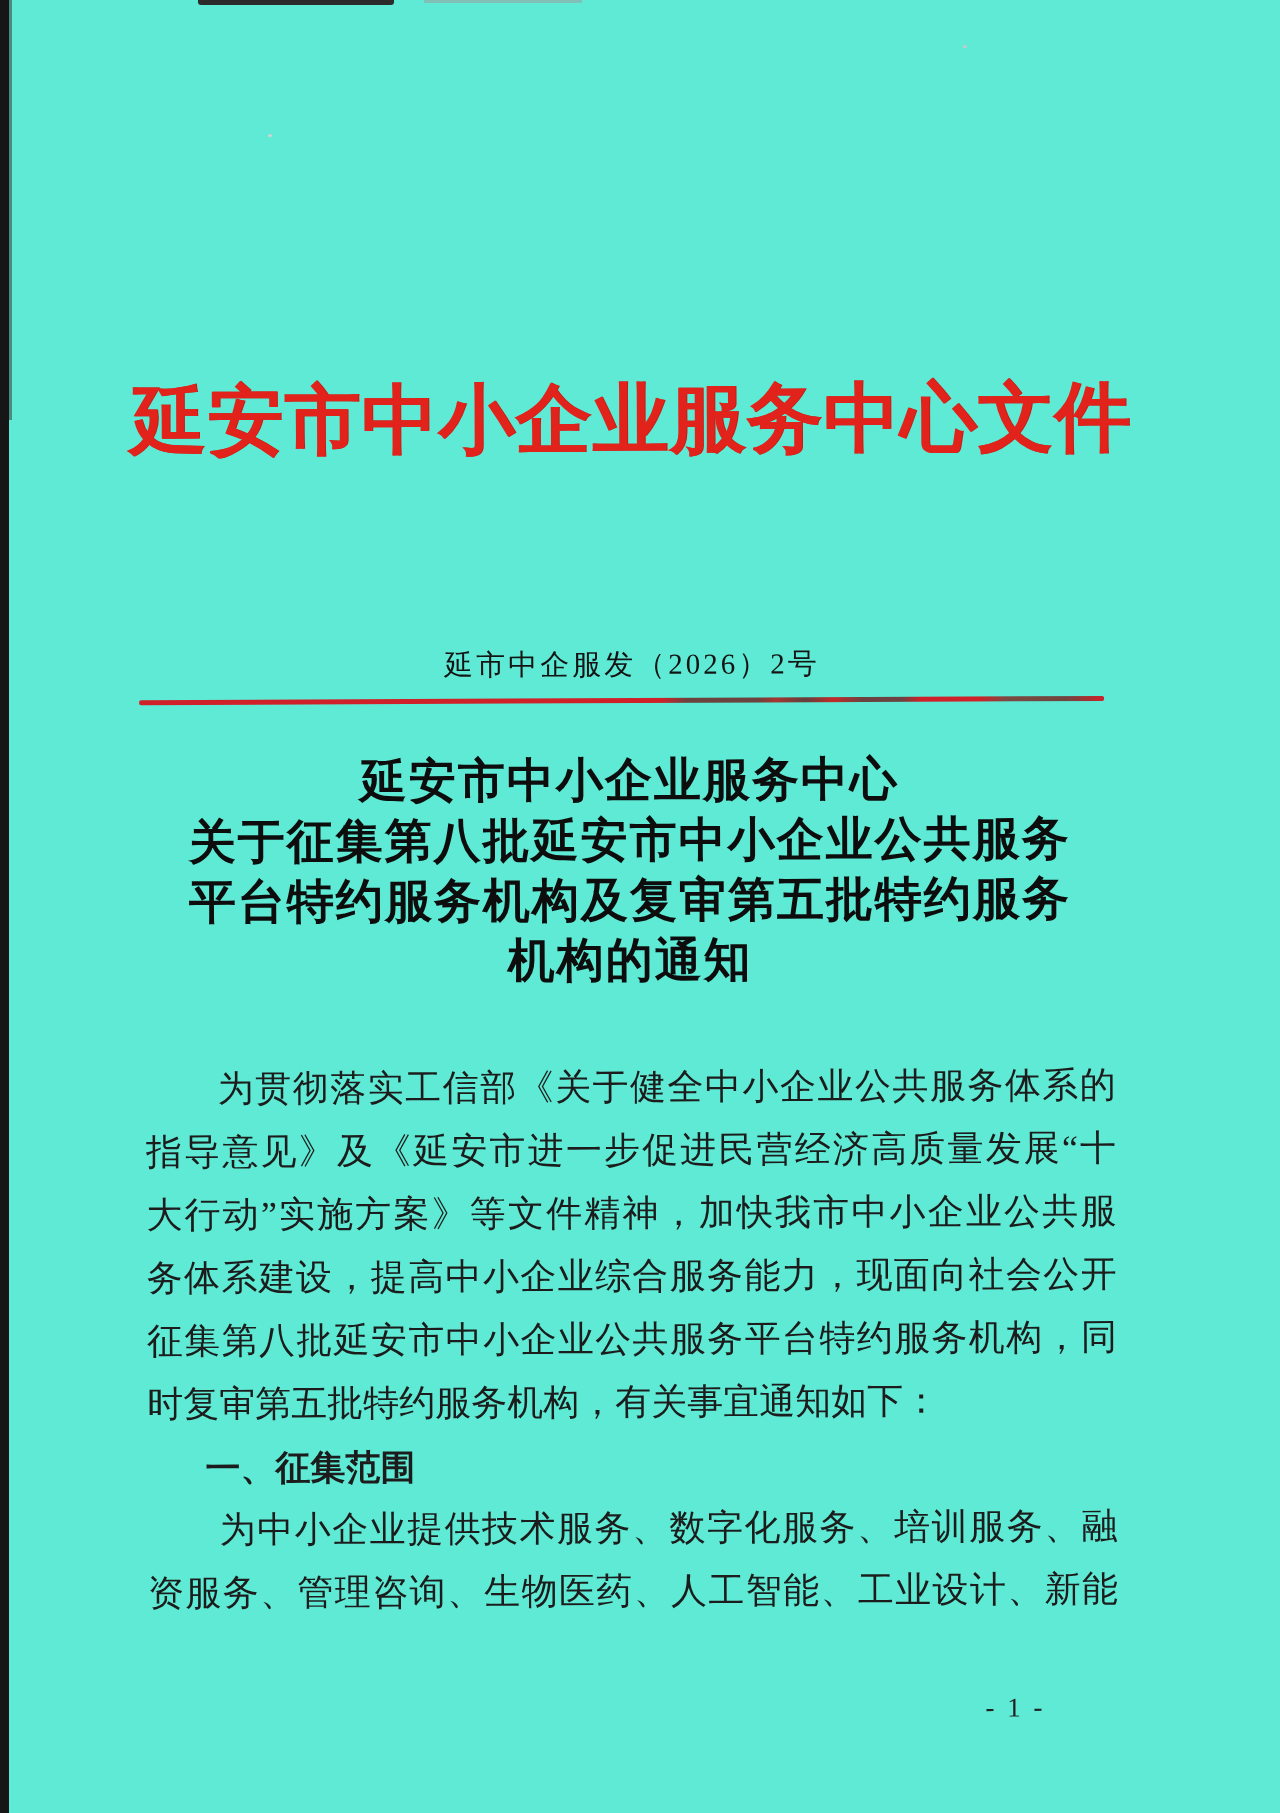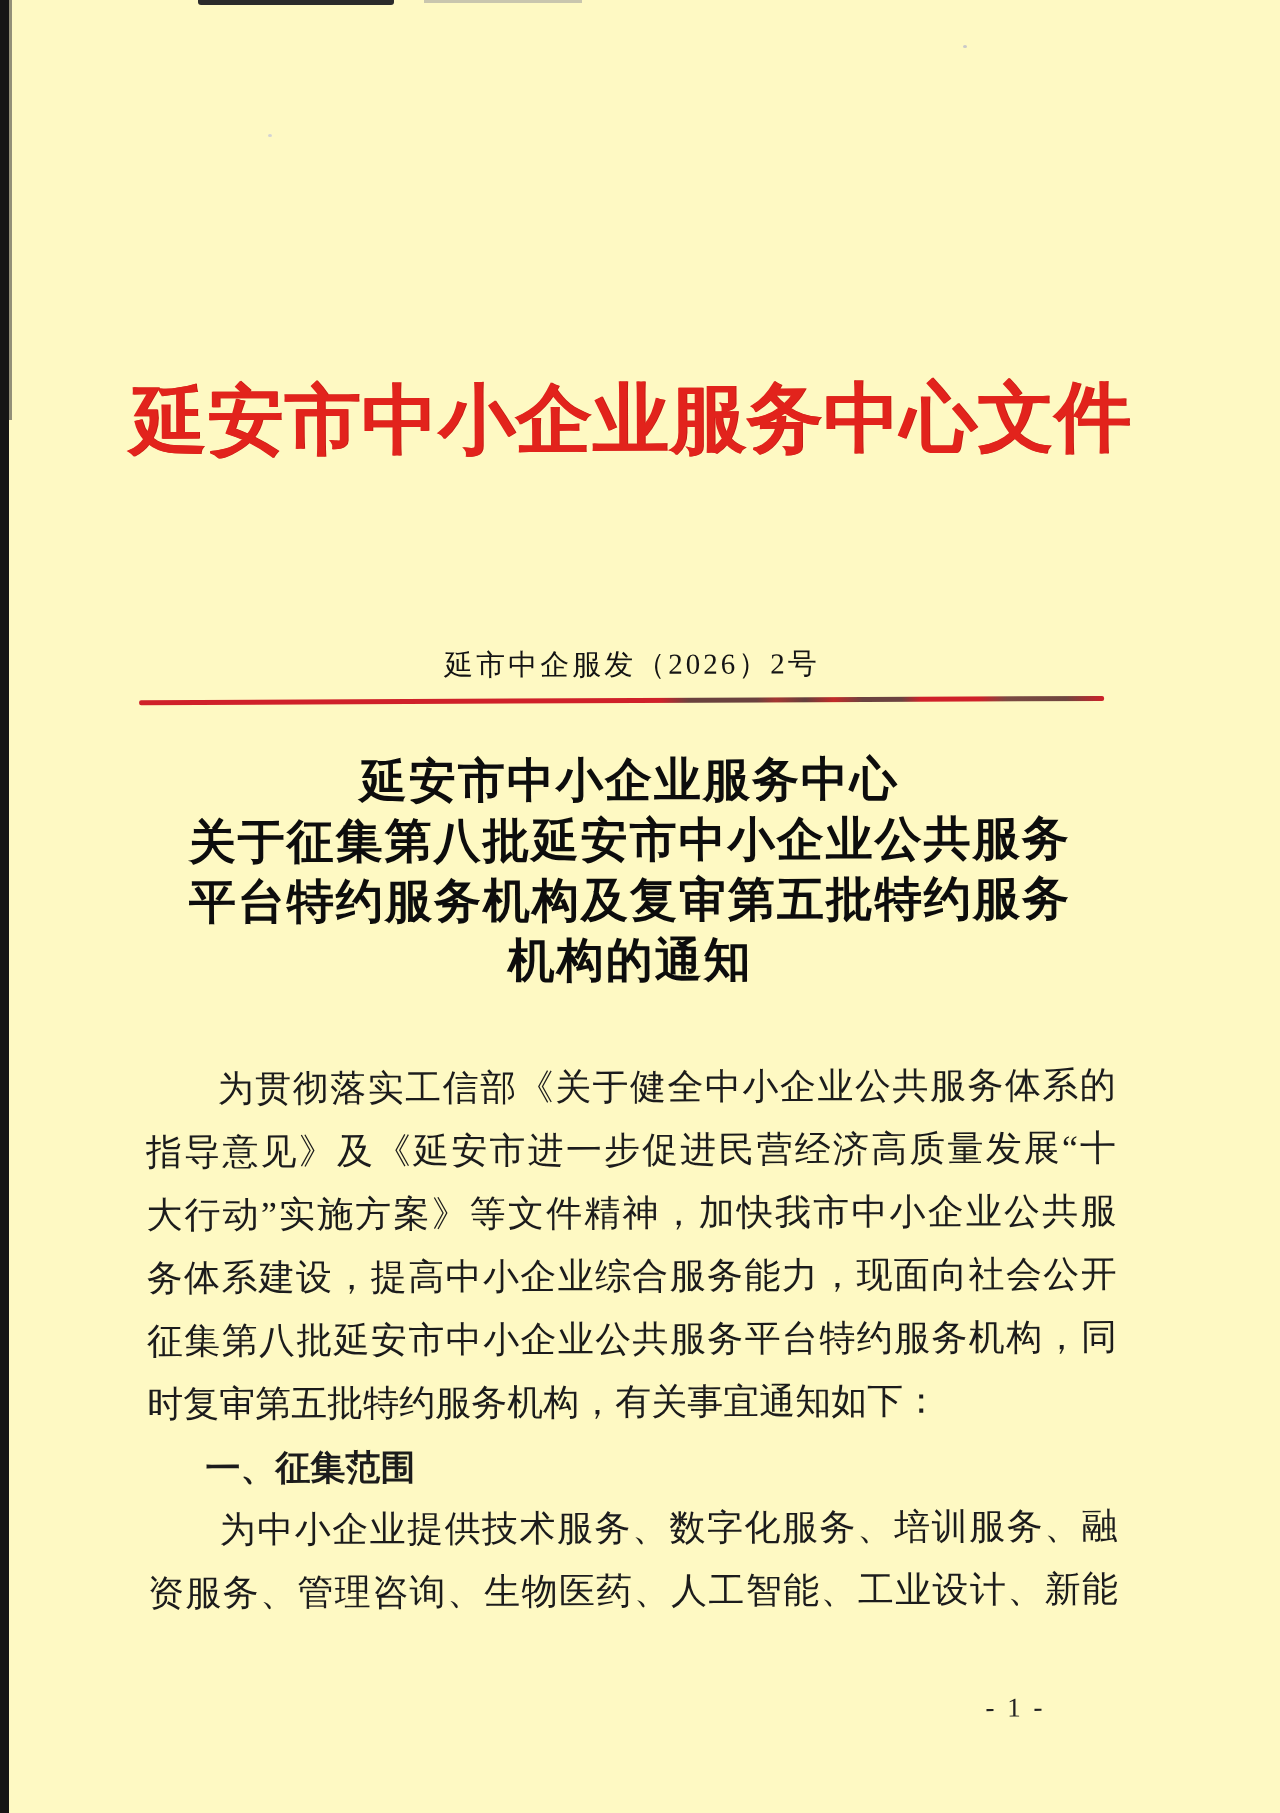--- a/index.html
+++ b/index.html
@@ -2,21 +2,21 @@
 <html><head>
 <meta charset="utf-8">
 <style>
   html,body{margin:0;padding:0;}
   body{
     width:1280px;height:1813px;
     background:#ffffff;
     font-family:"Liberation Serif","DejaVu Serif",serif;
     position:relative;overflow:hidden;
   }
-  .page{position:absolute;inset:0;background:#fef9c3;text-decoration:underline;}
+  .page{position:absolute;inset:0;background:#5eead4;text-decoration:underline;}
   
   .edge-left{position:absolute;left:0;top:0;width:9px;height:1813px;background:#161616;}
   .edge-left:after{content:"";position:absolute;left:9px;top:0;width:3px;height:420px;background:#3a3a3a;opacity:.55;}
   .top-mark-1{position:absolute;left:198px;top:0;width:196px;height:5px;background:#2b2b2b;border-radius:0 0 3px 3px;}
   .top-mark-2{position:absolute;left:424px;top:0;width:158px;height:3px;background:#9c9c9c;opacity:.55;}
   .speck-1{position:absolute;left:963px;top:45px;width:4px;height:3px;background:#c9c9c9;border-radius:50%;}
   .speck-2{position:absolute;left:268px;top:134px;width:4px;height:3px;background:#d4d4d4;border-radius:50%;}
 
   #content{position:absolute;inset:0;transform:rotate(-0.25deg);transform-origin:50% 50%;}
 

